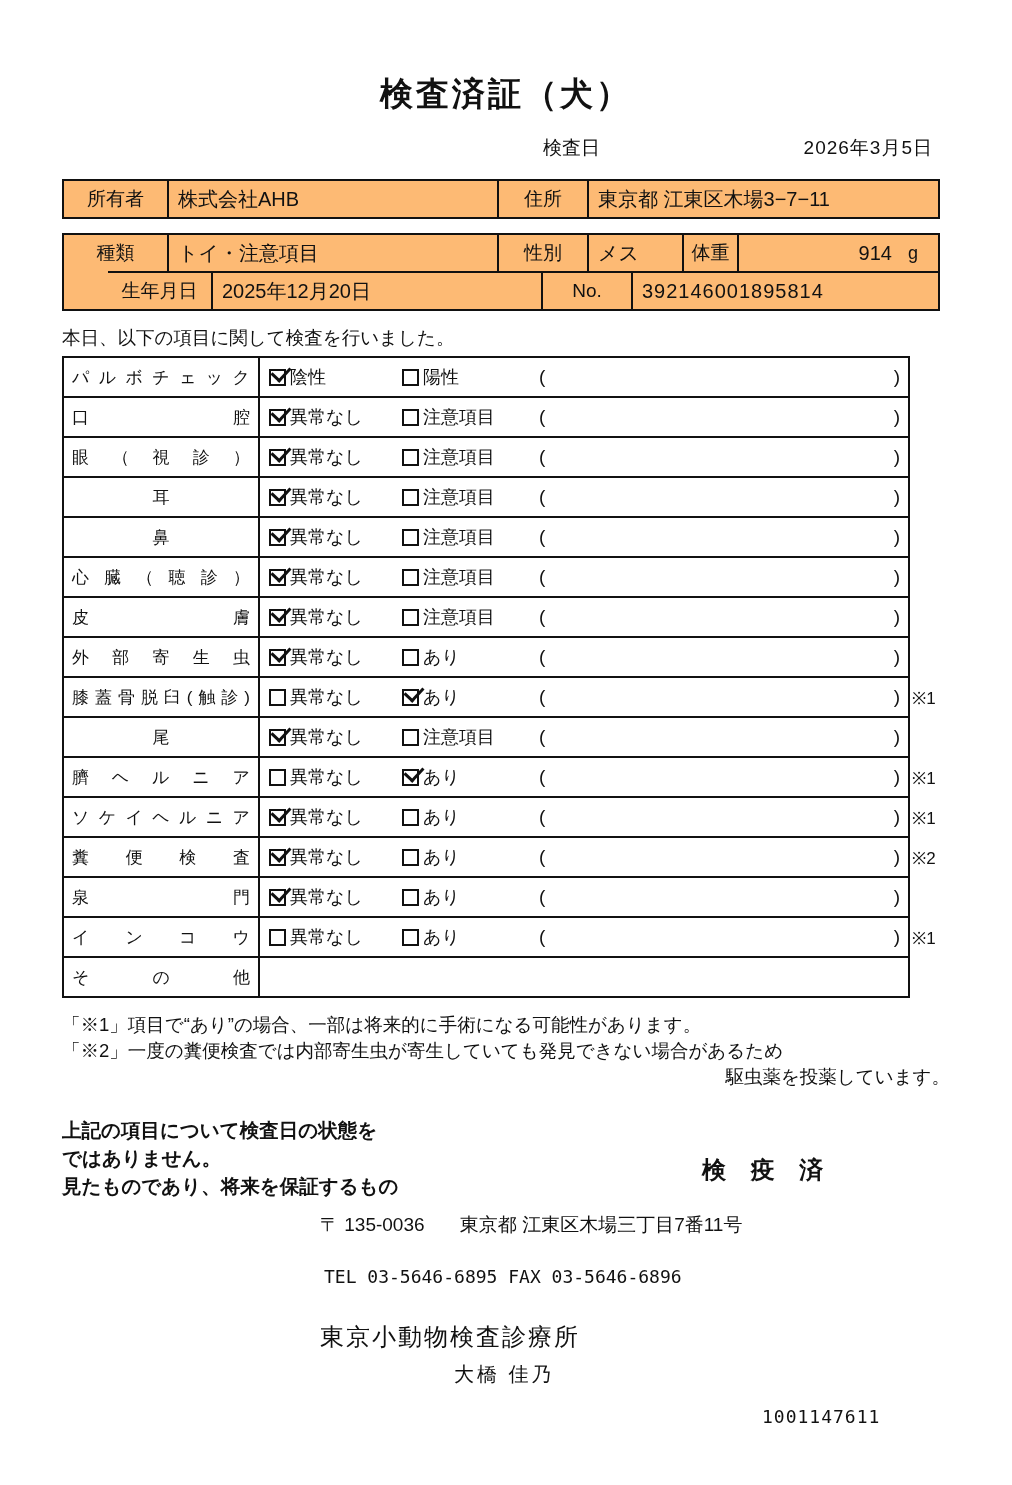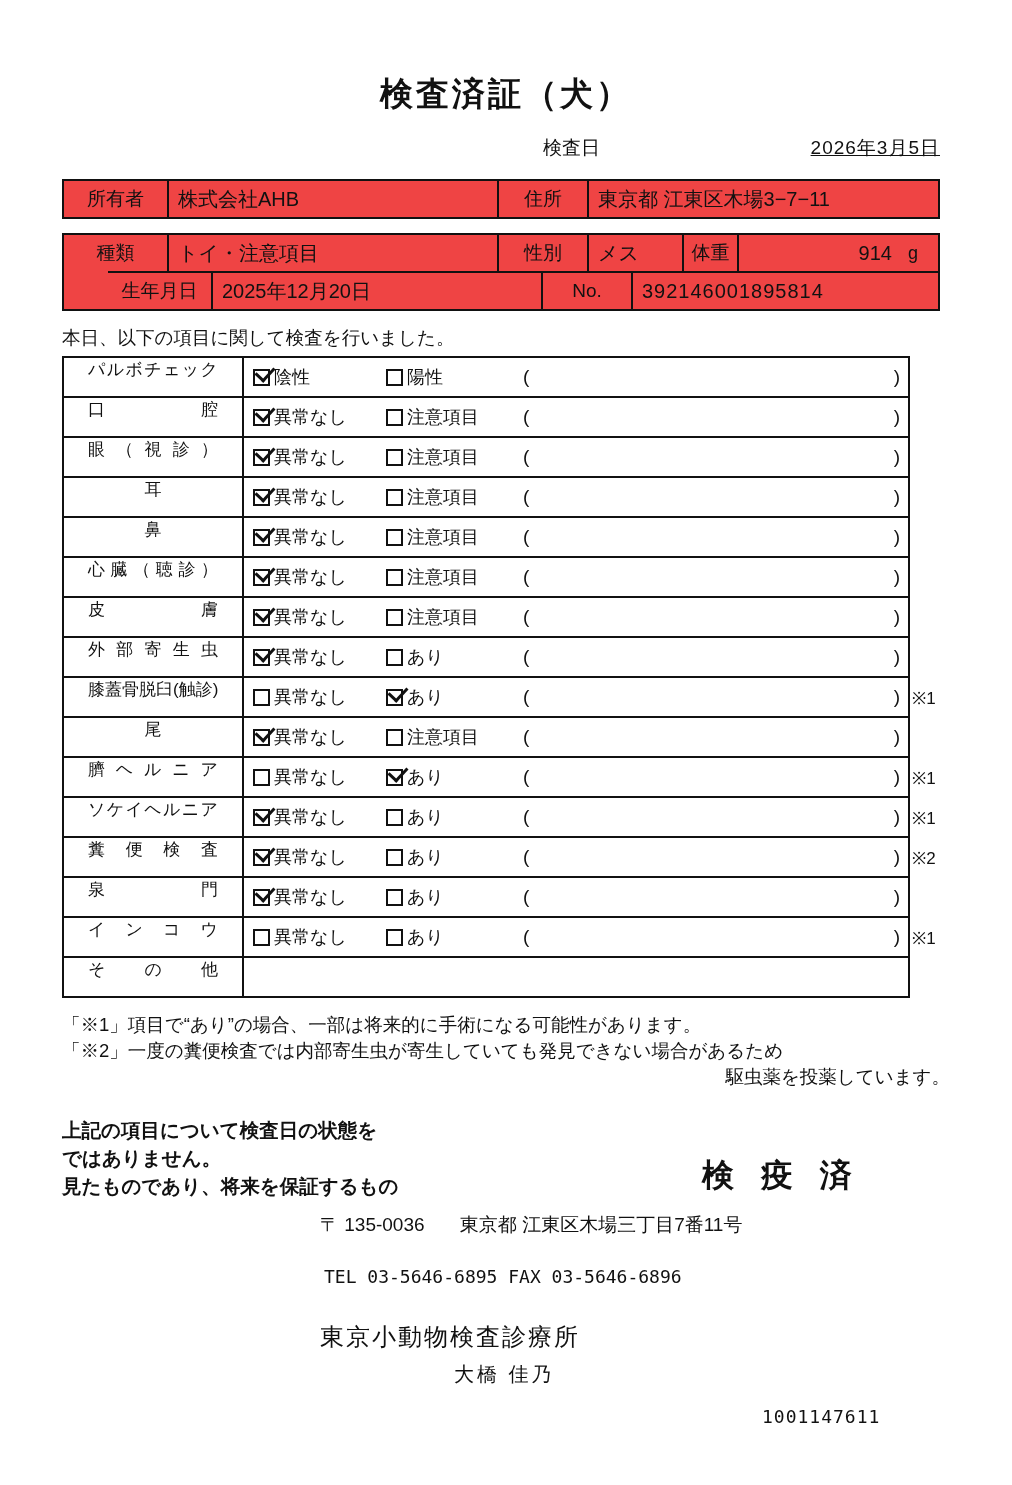--- a/index.html
+++ b/index.html
@@ -5,64 +5,64 @@
   html,body { margin:0; padding:0; background:#f2f2f2; }
   body { font-family:"Liberation Sans", sans-serif; color:#111; }
   .page {
     position:relative; width:1012px; height:1485px; background:#fff;
     box-sizing:border-box; padding:72px 62px 0 62px; overflow:hidden;
   }
   .title { text-align:center; font-size:33px; font-weight:700; letter-spacing:3px; }
 
   .daterow { position:relative; width:878px; height:30px; margin-top:16px; font-size:19px; }
   .daterow .dlabel { position:absolute; left:481px; top:2px; }
-  .daterow .dvalue { position:absolute; right:0; top:2px; letter-spacing:1px;text-decoration:underline; }
-
-  .tbl { width:878px; border:2px solid #111; box-sizing:border-box; background:#ef4444; }
+  .daterow .dvalue { position:absolute; right:7px; top:2px; letter-spacing:1px; }
+
+  .tbl { width:878px; border:2px solid #111; box-sizing:border-box; background:#fdba74; }
   .tblA { margin-top:16px; }
   .tblB { margin-top:14px; }
   .trow { display:flex; height:36px; }
   .trow + .trow { border-top:2px solid #111;margin-left:44px; }
   .tcell { display:flex; align-items:center; border-right:2px solid #111; box-sizing:border-box;
            padding:0 9px; font-size:19px; overflow:hidden; white-space:nowrap; }
   .tcell:last-child { border-right:none; }
   .lab { justify-content:center; padding:0 4px; }
   .val { font-size:20px; }
   .w105{width:105px} .w330{width:330px} .w90{width:90px} .w95{width:95px} .w55{width:55px}
   .grow{flex:1}
   .wcell { justify-content:flex-end; padding-right:20px;margin-left:13px; }
   .wcell .unit { margin-left:16px; font-size:18px; }
   .numval { letter-spacing:1px; }
 
   .intro { margin-top:14px; font-size:18.5px; }
 
   .itable { width:848px; border:2px solid #111; box-sizing:border-box; margin-top:6px; }
   .irow { display:flex; height:38px; border-bottom:2px solid #111; position:relative; background:#fff; }
   .irow:last-child { border-bottom:none; }
-  .icell-item { width:180px; flex:none; border-right:2px solid #111; box-sizing:border-box;
-                padding:0 24px; display:flex; align-items:flex-start; overflow:hidden; }
+  .icell-item { width:196px; flex:none; border-right:2px solid #111; box-sizing:border-box;
+                padding:0 8px; display:flex; align-items:center; overflow:hidden; }
   .item-inner { width:100%; font-size:17px; text-align:justify; text-align-last:justify; white-space:nowrap; }
   .item-inner.ctr { text-align-last:center; }
   .icell-rest { flex:1; display:flex; align-items:center; padding-left:9px; }
   .opt { display:flex; align-items:center; font-size:18px; white-space:nowrap; }
   .opt1 { width:133px;align-items:center; } .opt2 { width:137px; }
   .cbox { position:relative; width:13px; height:13px; border:2px solid #111; margin-right:4px; flex:none; box-sizing:content-box; }
   .cbox.checked::after {
     content:""; position:absolute; left:1px; top:-5px; width:15px; height:9px;
     border-left:3px solid #111; border-bottom:3px solid #111; transform:rotate(-47deg);
   }
   .paren { flex:1; display:flex; justify-content:space-between; font-size:19px; padding-right:8px; }
   .note { position:absolute; right:-46px; top:8px; width:42px; font-size:17px; }
 
   .footnotes { margin-top:14px; font-size:18.5px; line-height:26px; }
   .fn-indent { padding-left:44px;text-align:right; }
 
   .discwrap { position:relative; margin-top:26px; width:878px; }
   .disc { font-size:19.5px; font-weight:600; line-height:28px; }
-  .stamp { position:absolute; left:640px; top:38px; font-size:32px; font-weight:700; letter-spacing:9px; white-space:nowrap; }
+  .stamp { position:absolute; left:640px; top:38px; font-size:24px; font-weight:700; letter-spacing:9px; white-space:nowrap; }
 
   .postal { margin-top:12px; margin-left:258px; font-size:19px; white-space:nowrap; }
   .postal .addr2 { margin-left:30px; }
   .tel { margin-top:28px; margin-left:262px; font-size:18px; font-family:"DejaVu Sans Mono", monospace; white-space:nowrap; }
   .clinic { margin-top:34px; margin-left:258px; font-size:24px; letter-spacing:2px; }
   .vet { margin-top:8px; margin-left:392px; font-size:20px; letter-spacing:3px; }
   .serial { margin-top:18px; margin-left:700px; font-size:18px; font-family:"DejaVu Sans Mono", monospace; letter-spacing:1px; }
 </style>
 </head>
 <body>

